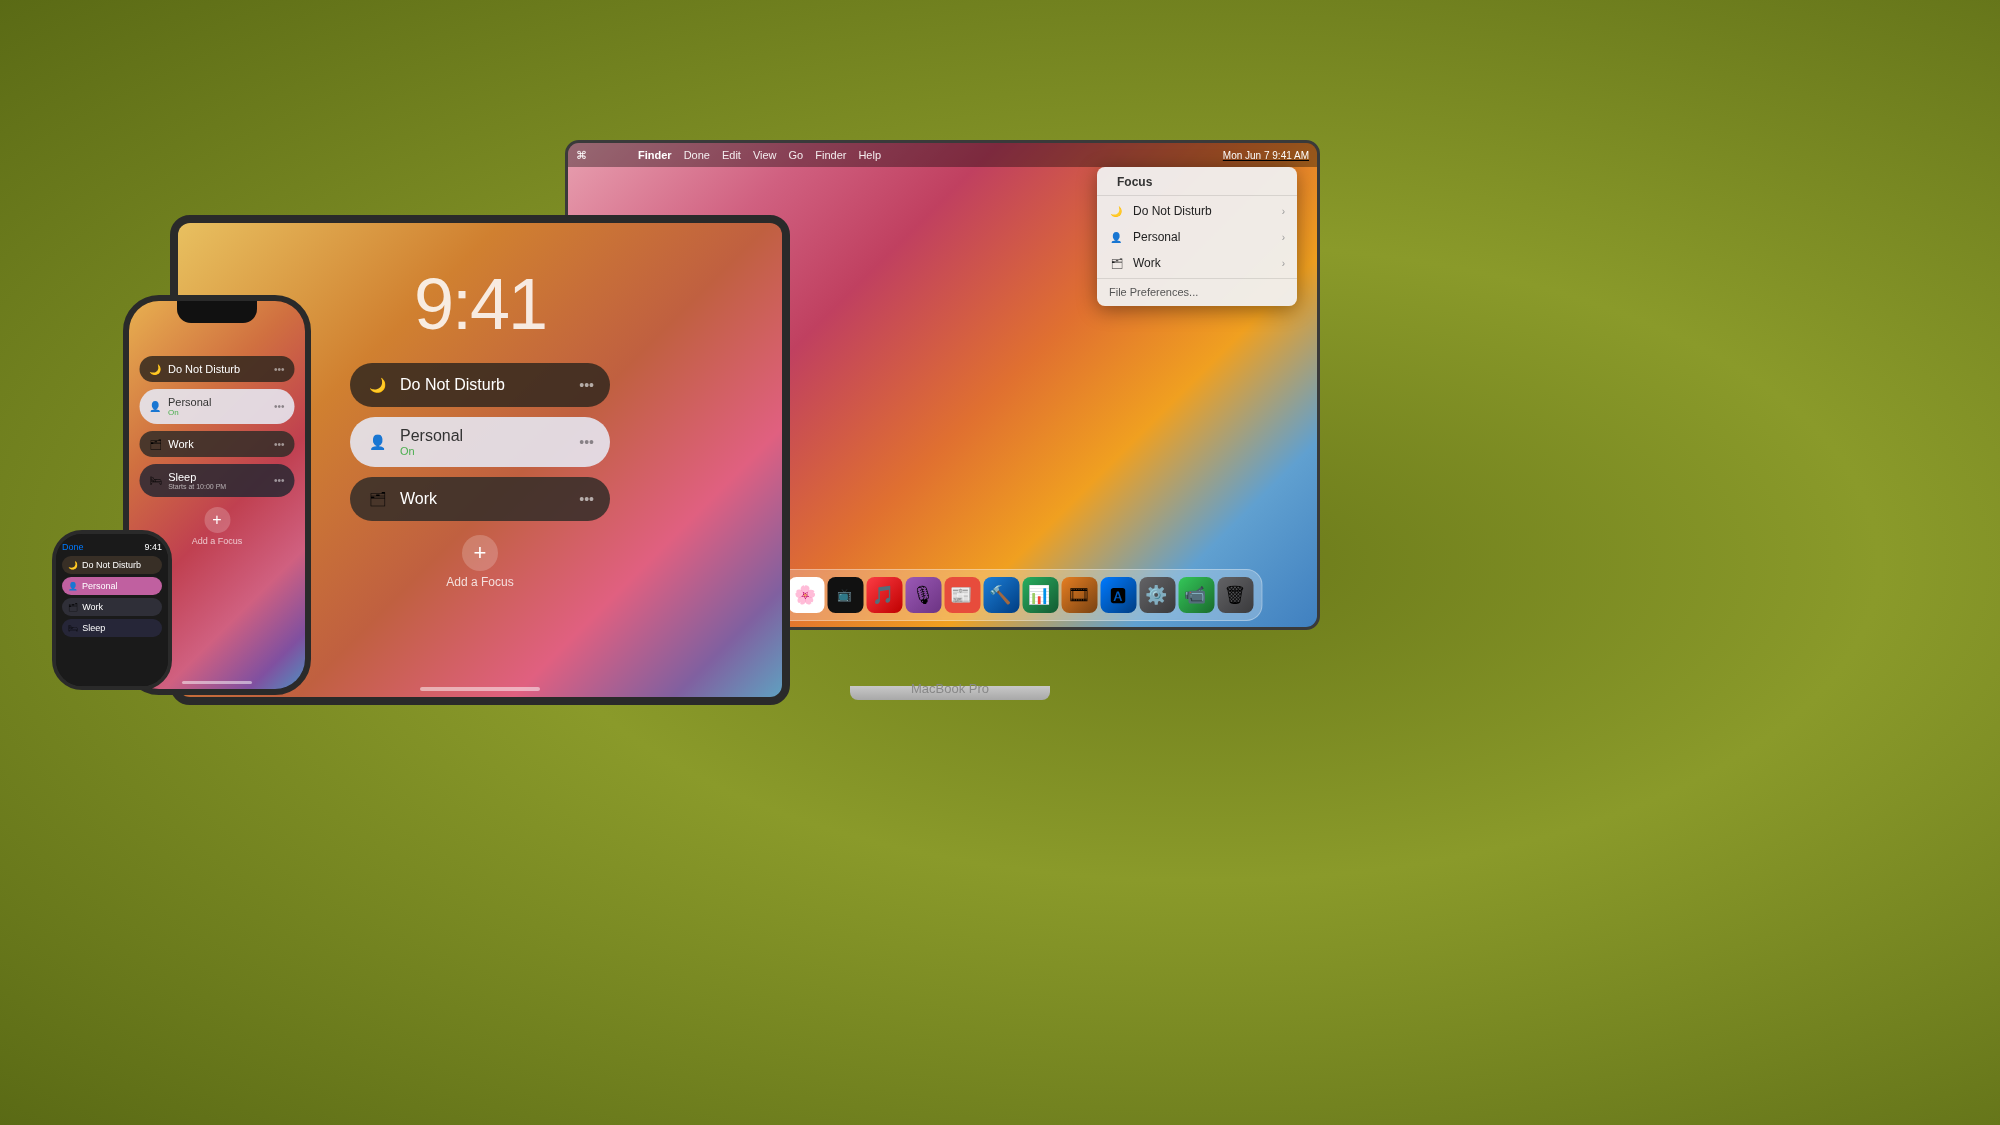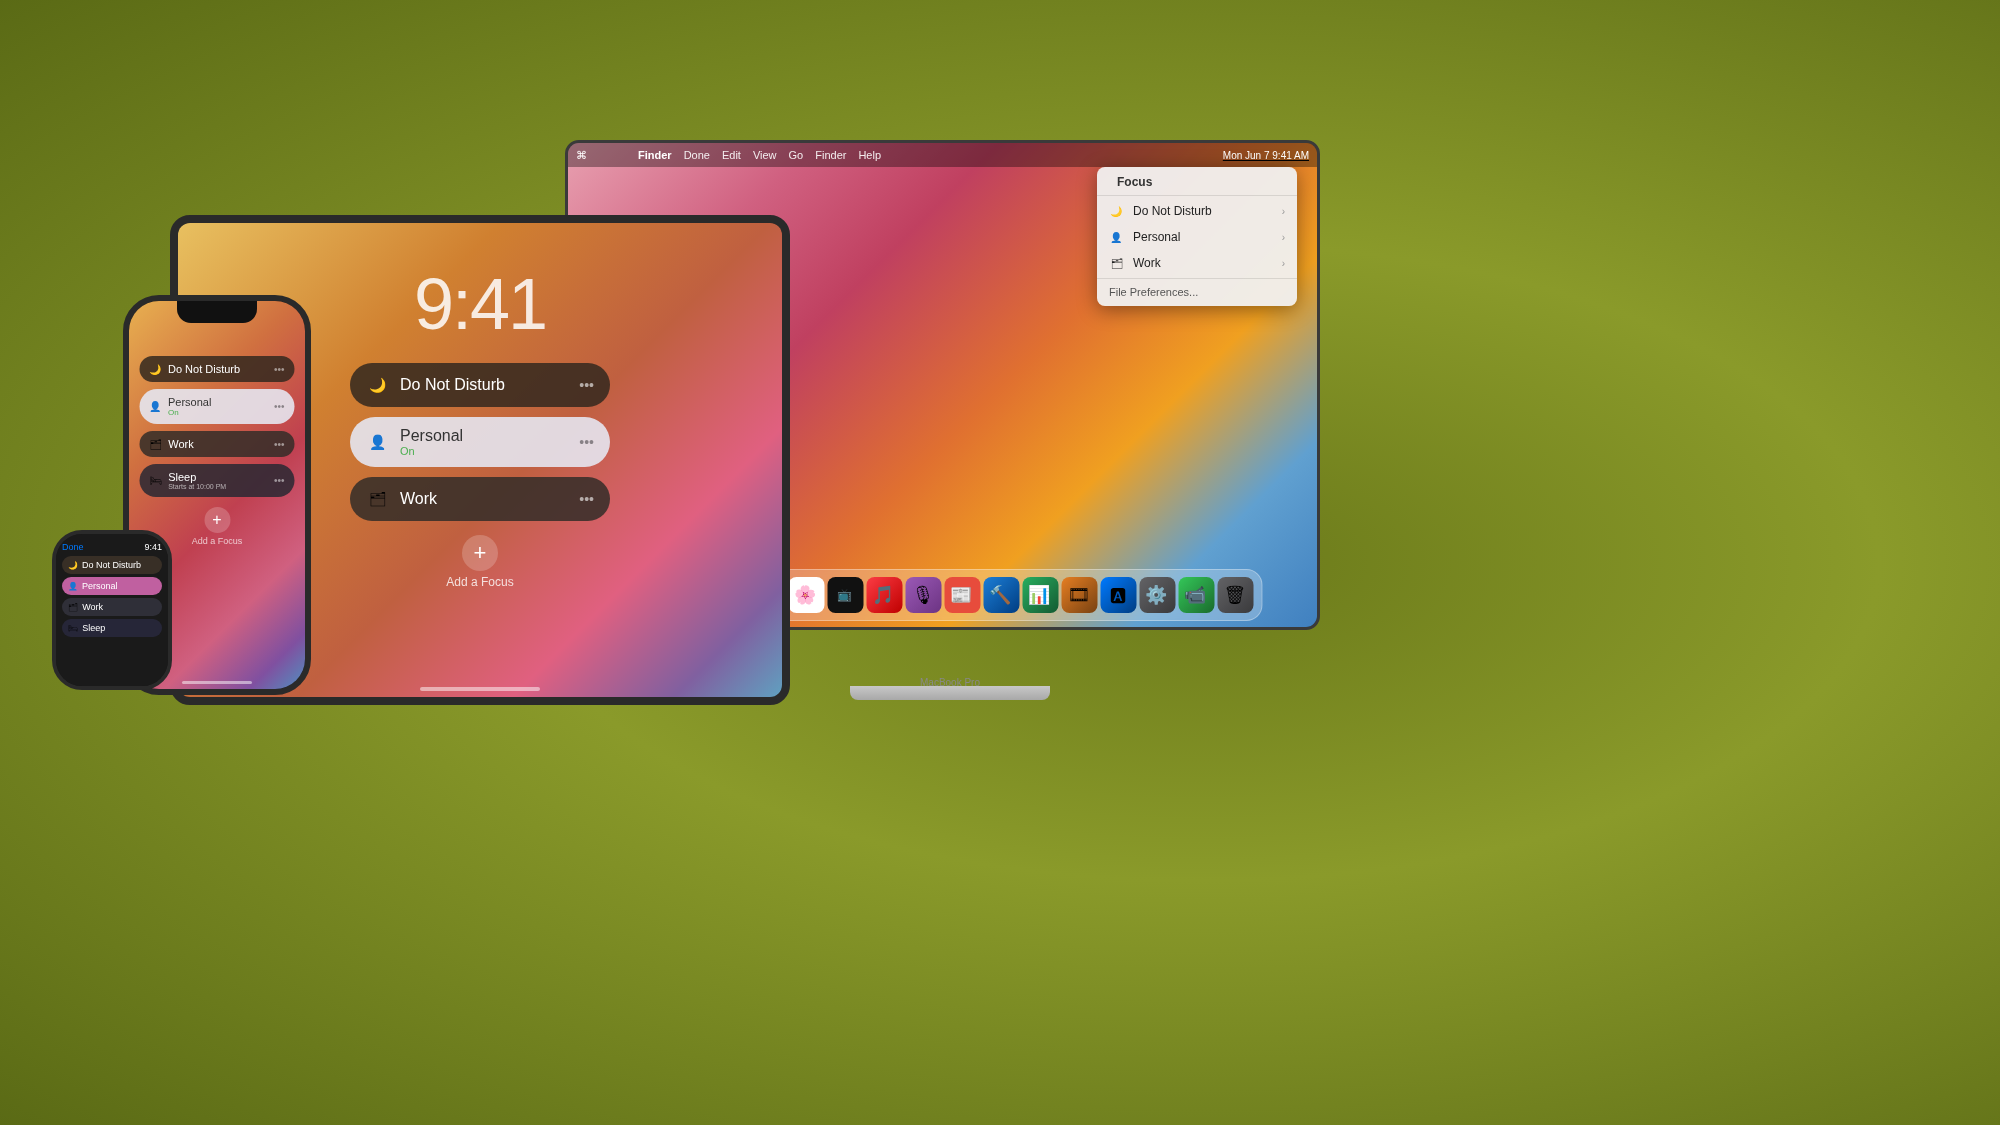--- a/index.html
+++ b/index.html
@@ -188,24 +188,24 @@
       left: 50%;
       transform: translateX(-50%);
       width: 200px;
       height: 14px;
       background: linear-gradient(180deg, #c8c8c8 0%, #a8a8a8 100%);
       border-radius: 0 0 8px 8px;
     }
 
     .macbook-label {
       position: absolute;
-      bottom: 12px;
-      left: 50%;
-      transform: translateX(-50%);
-      font-size: 10px;
+      bottom: 4px;
+      left: 50%;
+      transform: translateX(-50%);
+      font-size: 13px;
       color: #888;
       white-space: nowrap;
     }
 
     
     .ipad {
       position: absolute;
       left: 170px;
       top: 215px;
       width: 620px;

